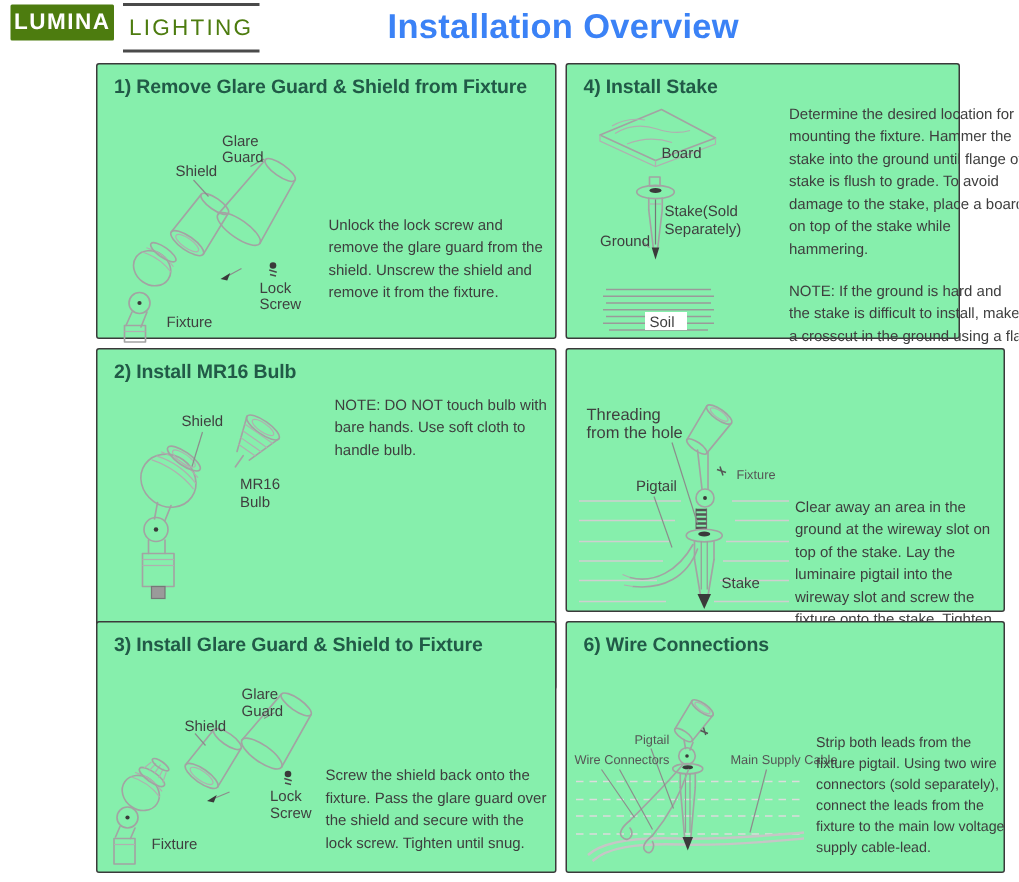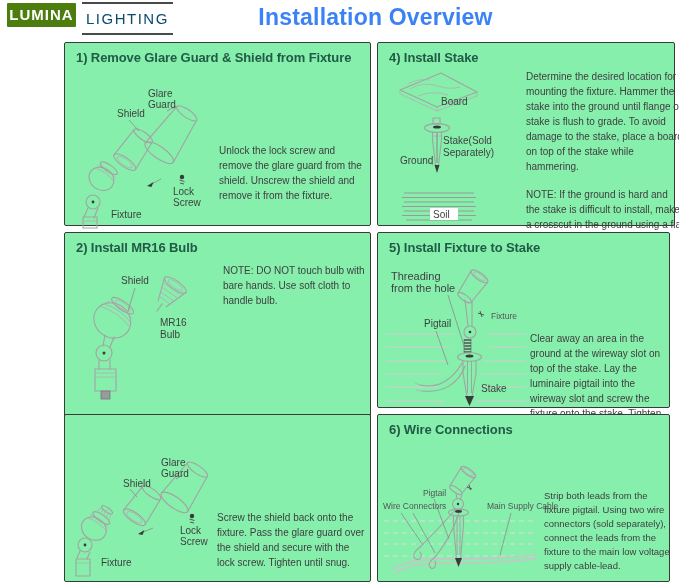--- a/index.html
+++ b/index.html
@@ -9,21 +9,21 @@
   }
   
   .logo-green {
     position:absolute; left:7px; top:3px; width:69px; height:24px;
     background:#4d7c0f; color:#fff; font-weight:bold; font-size:15px;
     letter-spacing:1px; text-align:center; line-height:24px; border-radius:1px;
   }
   .logo-lighting {
     position:absolute; left:82px; top:2px; height:25px; padding:2px 4px 2px 4px;
     border-top:2px solid #4a4a4a; border-bottom:2px solid #4a4a4a;
-    font-size:15px; letter-spacing:1.5px; color:#0c4a6e; line-height:25px;
+    font-size:15px; letter-spacing:1.5px; color:#4d7c0f; line-height:25px;
   }
   .page-title {
     position:absolute; left:0; top:4px; width:100%; box-sizing:border-box;
     padding-left:72px; text-align:center; font-size:23px; font-weight:bold;
     color:#3b82f6; letter-spacing:0.2px;
   }
   
   .panel {
     position:absolute; background:#86efac; border:1.6px solid #3a3a3a;
     border-radius:2px; box-sizing:border-box;
@@ -96,21 +96,21 @@
     <text class="lbl" x="75" y="22">Glare</text>
     <text class="lbl" x="75" y="33">Guard</text>
     <text class="lbl" x="44" y="42">Shield</text>
     <text class="lbl" x="100" y="120">Lock</text>
     <text class="lbl" x="100" y="131">Screw</text>
     <text class="lbl" x="38" y="143">Fixture</text>
   </svg>
   <div class="body-text" style="left:154px;top:100px;width:148px;">Unlock the lock screw and remove the glare guard from the shield. Unscrew the shield and remove it from the fixture.</div>
 </section>
 
-<section class="panel" style="left:377px;top:42px;width:298px;height:184px;">
+<section class="panel" style="left:377px;top:42px;width:263px;height:184px;">
   <h2 class="ptitle">4) Install Stake</h2>
   <svg class="diag" style="left:10px;top:26px;" width="122" height="157" viewBox="0 0 122 157">
     <g>
       <path class="ln" d="M 12 21 L 53 4 L 89 23 L 49 38 Z"></path>
       <path class="lnt" d="M 12 21 L 12 25 L 49 42 L 89 27 L 89 23 M 49 38 L 49 42"></path>
       <path class="lnt" d="M 22 20 Q 35 12 50 17 Q 62 21 72 18"></path>
       <path class="lnt" d="M 30 27 Q 45 21 60 26"></path>
       <path class="lnt" d="M 20 15 Q 30 9 42 11"></path>
     </g>
     <g>
@@ -186,21 +186,20 @@
     <text class="lbl" x="48" y="21">Shield</text>
     <text class="lbl" x="87" y="63">MR16</text>
     <text class="lbl" x="87" y="75">Bulb</text>
   </svg>
   <div class="body-text" style="left:158px;top:30px;width:142px;">
     <p>NOTE: DO NOT touch bulb with bare hands. Use soft cloth to handle bulb.</p>
   </div>
 </section>
 
 <section class="panel" style="left:377px;top:232px;width:293px;height:176px;">
-  <h2 class="ptitle">5) Install Fixture to Stake</h2>
   <svg class="diag" style="left:6px;top:28px;" width="160" height="146" viewBox="0 0 160 146">
     <g>
       <path class="gnd" d="M 2 73 H 70 M 104 73 H 142 M 2 86 H 66 M 106 86 H 142 M 2 100 H 62 M 100 100 H 142 M 2 113 H 58 M 98 113 H 142 M 2 126 H 54 M 96 126 H 142 M 2 140 H 60 M 92 140 H 142"></path>
     </g>
     <g transform="translate(88,26) rotate(35)">
       <ellipse class="ln" cx="0" cy="-13" rx="10" ry="3.5"></ellipse>
       <ellipse class="lnt" cx="0" cy="-13" rx="7" ry="2.4"></ellipse>
       <line class="ln" x1="-10" y1="-13" x2="-8" y2="13"></line>
       <line class="ln" x1="10" y1="-13" x2="8" y2="13"></line>
       <ellipse class="ln" cx="0" cy="13" rx="8" ry="2.8"></ellipse>
@@ -237,20 +236,21 @@
     <text class="lbl-md" x="7" y="19">Threading</text>
     <text class="lbl-md" x="7" y="31">from the hole</text>
     <text class="lbl-sm" x="107" y="58">Fixture</text>
     <text class="lbl" x="40" y="66">Pigtail</text>
     <text class="lbl" x="97" y="131">Stake</text>
   </svg>
   <div class="body-text" style="left:152px;top:98px;width:143px;">Clear away an area in the ground at the wireway slot on top of the stake. Lay the luminaire pigtail into the wireway slot and screw the fixture onto the stake. Tighten until snug.</div>
 </section>
 
 <section class="panel" style="left:64px;top:414px;width:307px;height:168px;">
+  <h2 class="ptitle">3) Install Glare Guard &amp; Shield to Fixture</h2>
   <svg class="diag" style="left:8px;top:30px;" width="152" height="136" viewBox="0 0 152 136">
     <g transform="translate(113,41) rotate(35)">
       <ellipse class="ln" cx="0" cy="-20" rx="12" ry="4"></ellipse>
       <line class="ln" x1="-12" y1="-20" x2="-16" y2="20"></line>
       <line class="ln" x1="12" y1="-20" x2="16" y2="20"></line>
       <ellipse class="ln" cx="0" cy="20" rx="16" ry="5.6"></ellipse>
     </g>
     <line class="ldr" x1="103" y1="34" x2="110" y2="30"></line>
     <g transform="translate(70,60) rotate(35)">
       <ellipse class="ln" cx="0" cy="-15" rx="11" ry="3.8"></ellipse>

